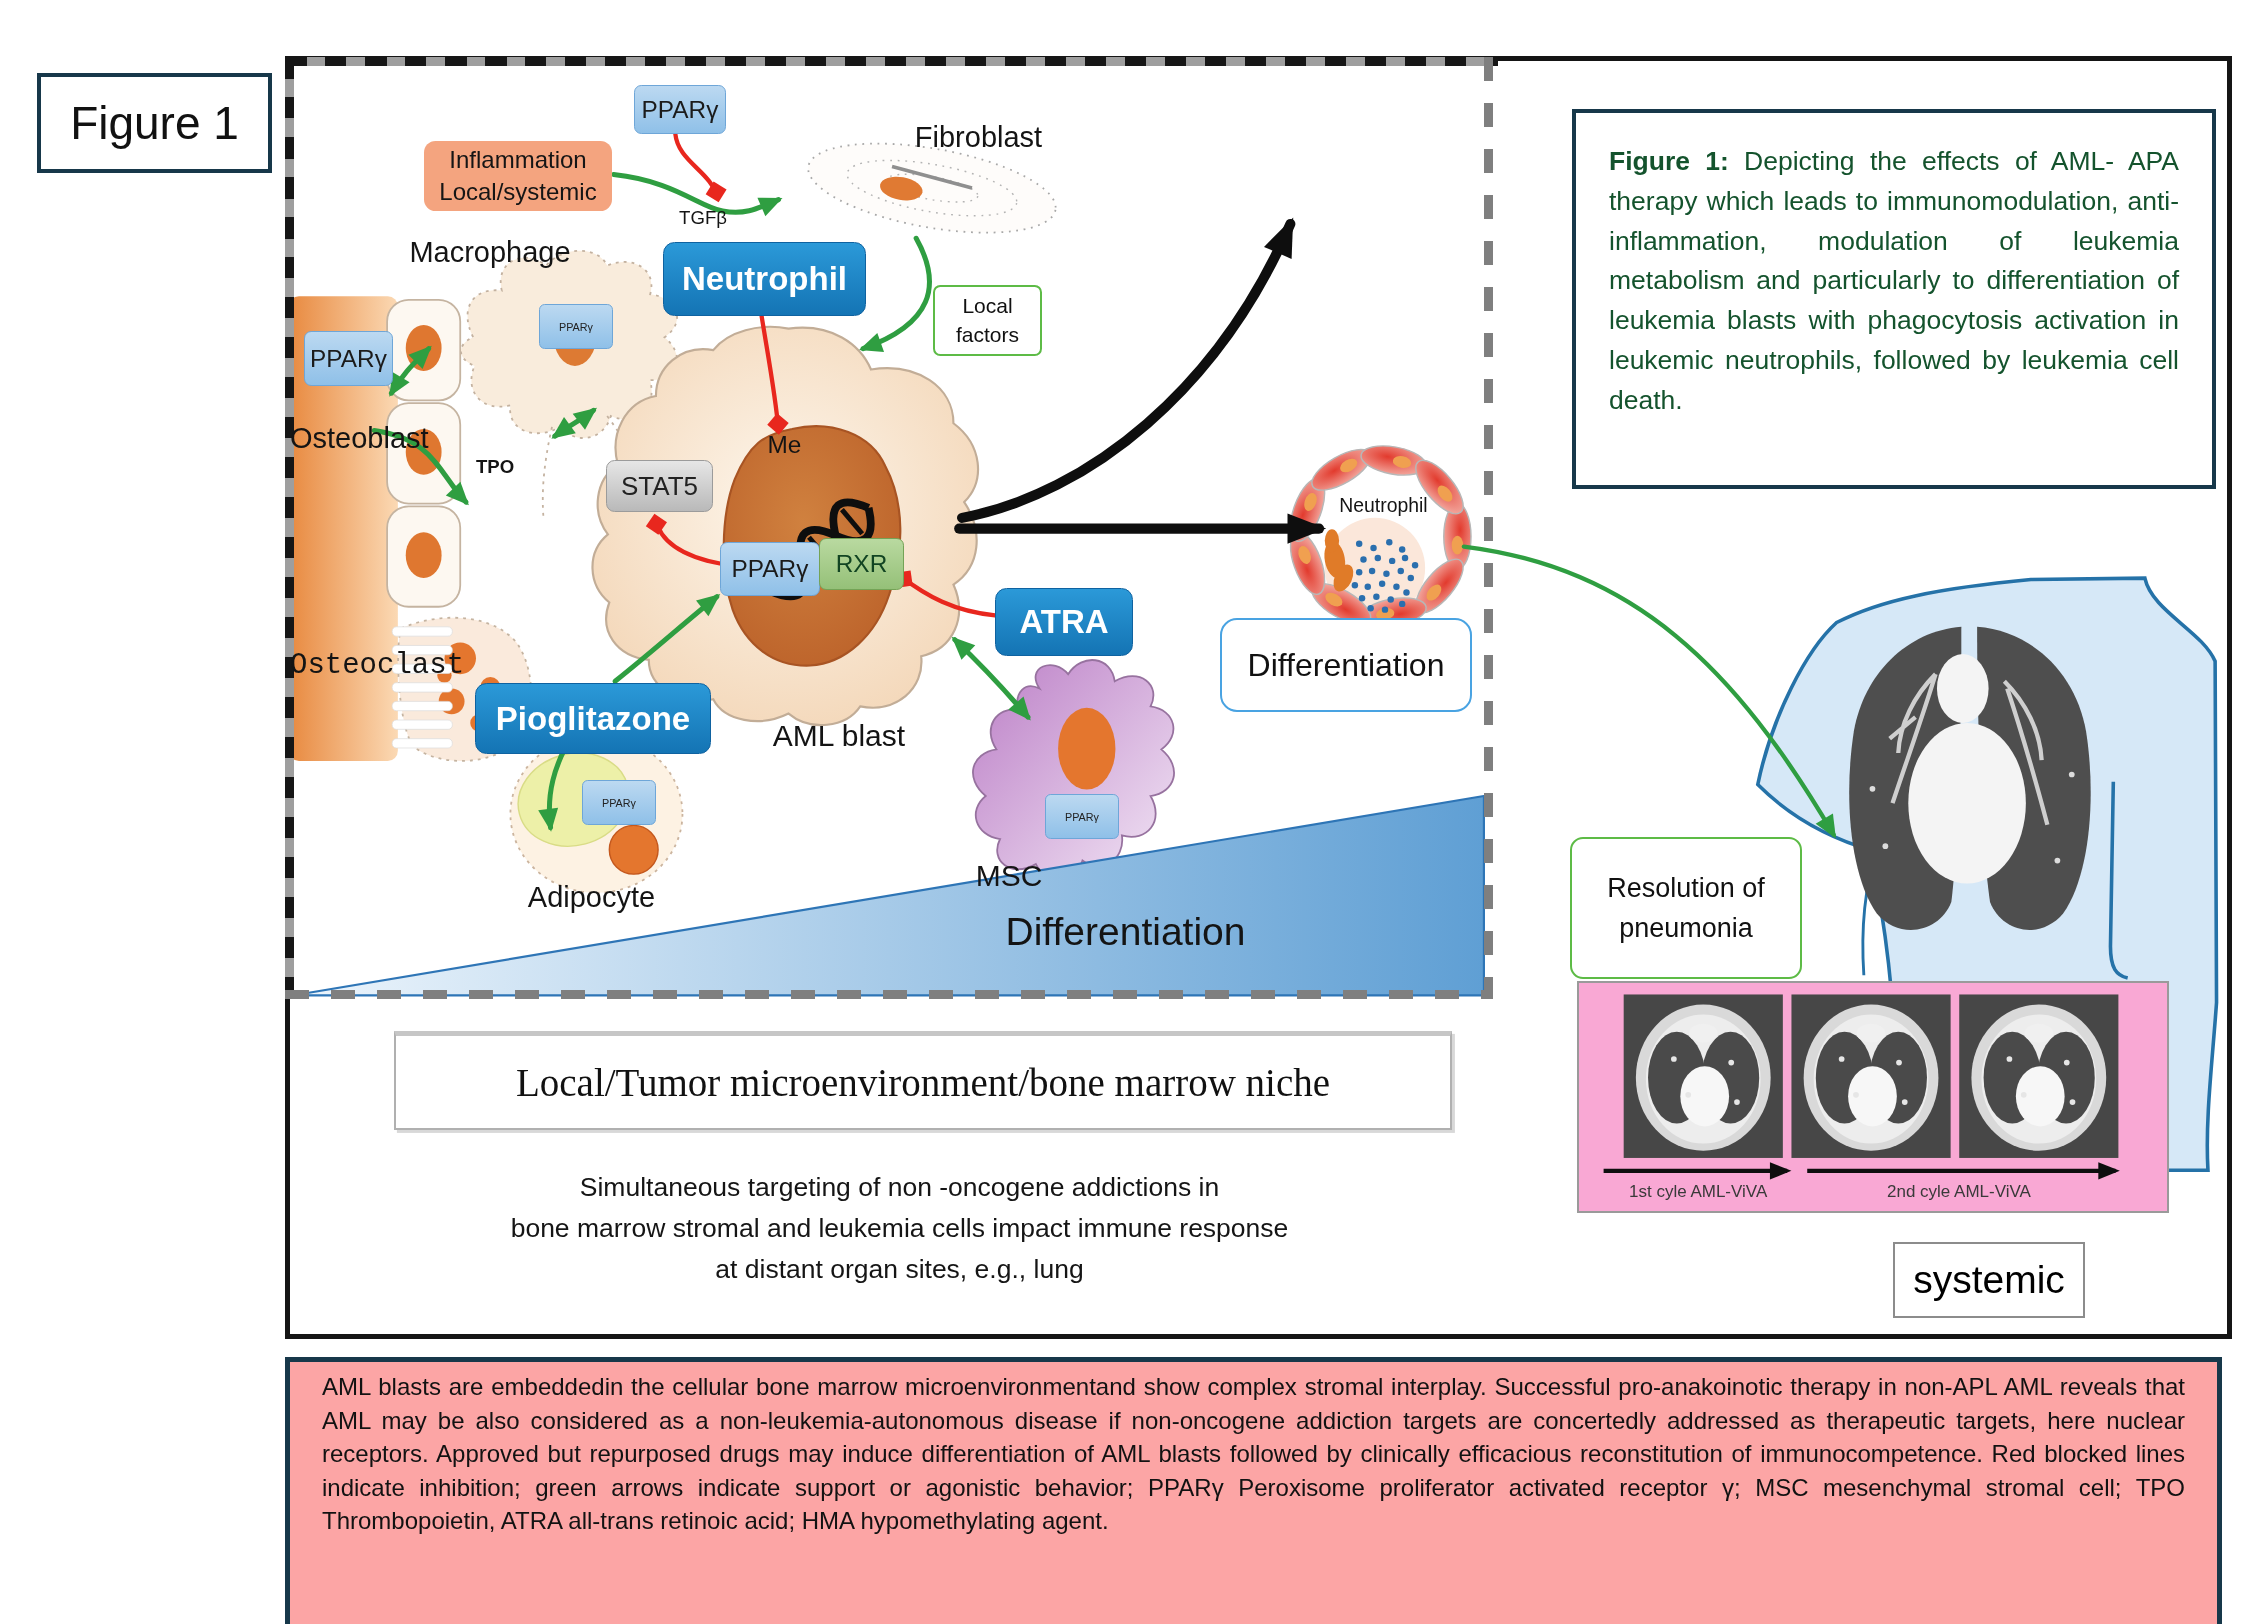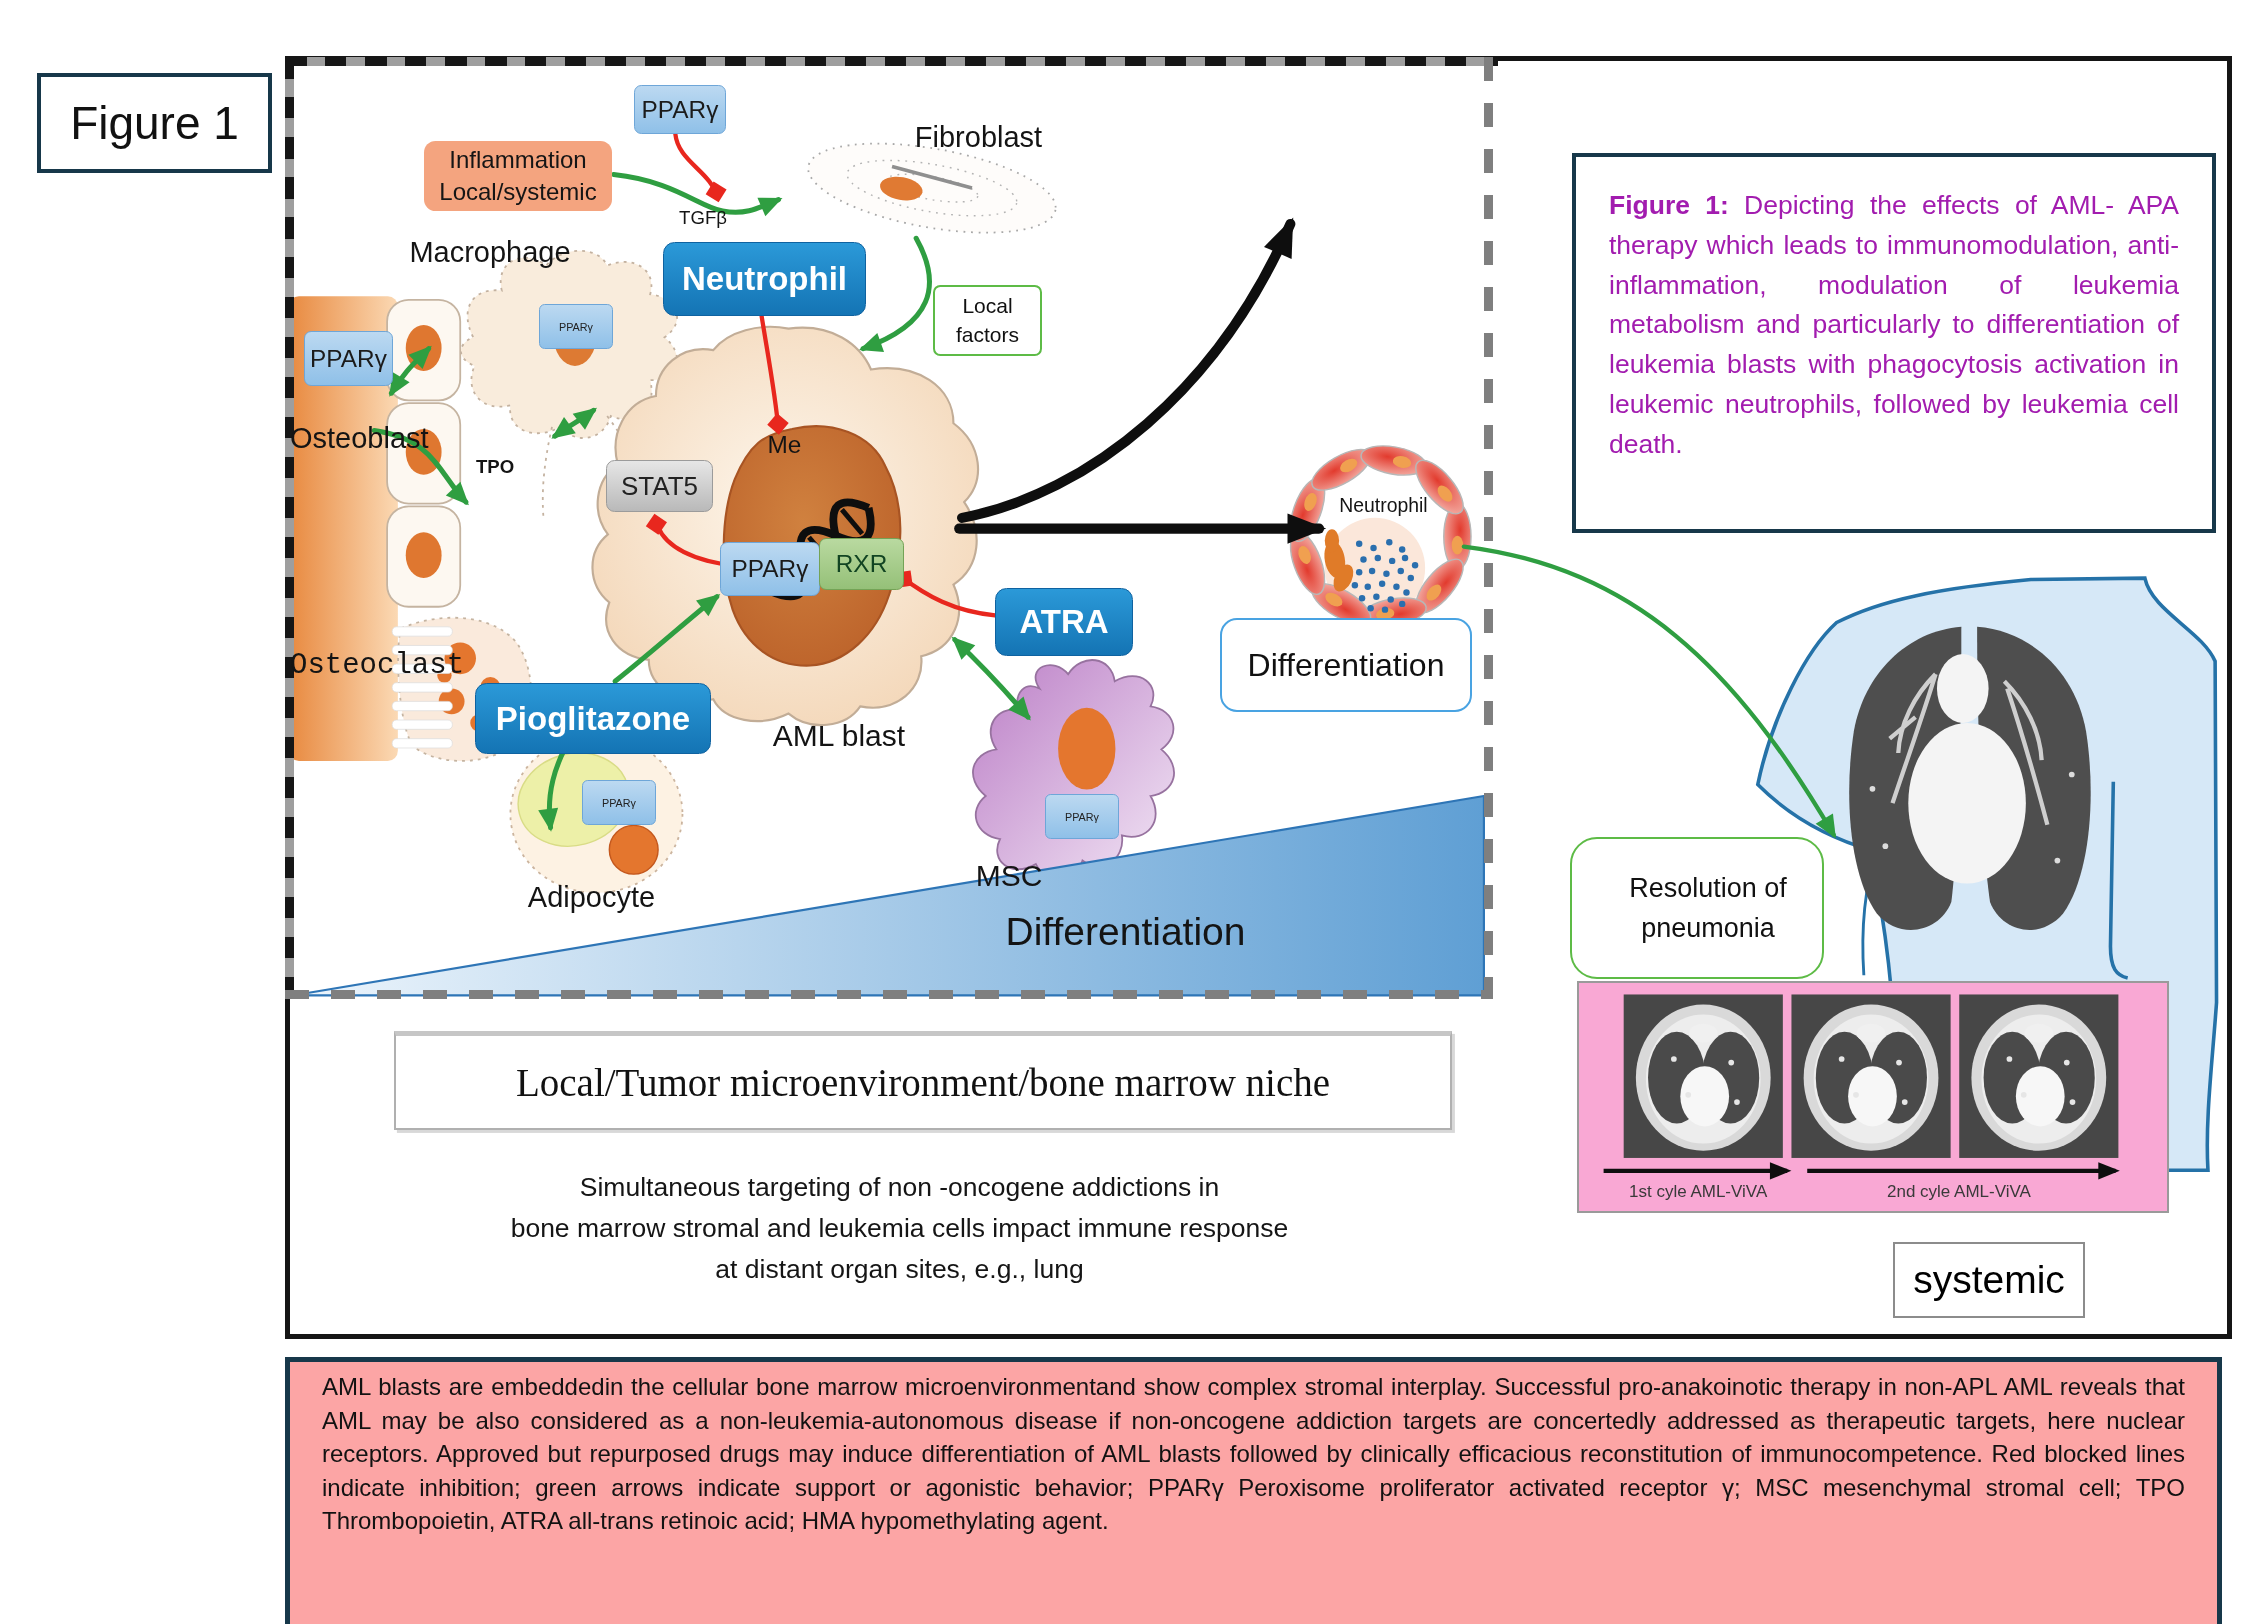--- a/index.html
+++ b/index.html
@@ -28,25 +28,25 @@
         color:#ffffff;font-weight:bold;z-index:5;}
   .ppar{background:linear-gradient(#bcd9f1,#8fc0e8);border:1.4px solid #6ea6d8;border-radius:7.2px;
         color:#1b1b1b;z-index:5;}
   .ppar-mini{background:linear-gradient(#bcd9f1,#8fc0e8);border:1.4px solid #6ea6d8;border-radius:5.7px;
         color:#222;font-size:10.8px;z-index:6;}
   .rxr{background:linear-gradient(#b9d9a0,#95c078);border:1.4px solid #74a356;border-radius:7.2px;color:#142;z-index:6;}
   .stat5{background:linear-gradient(#e6e6e6,#b9b9b9);border:1.4px solid #9b9b9b;border-radius:8.6px;color:#222;z-index:5;}
   .salmon{background:#f4a47f;border-radius:11.5px;color:#151515;z-index:5;}
   .outcome{background:#ffffff;border:2.9px solid #49a3e2;border-radius:17px;color:#111;z-index:5;}
   .greenbox{background:#ffffff;border:2.2px solid #5dbb46;border-radius:7.2px;color:#111;z-index:5;}
-  .greenbox-round{background:#ffffff;border:2.9px solid #5dbb46;border-radius:27px;color:#111;z-index:5;padding-left:22px;}
+  .greenbox-round{background:#ffffff;border:2.9px solid #5dbb46;border-radius:13px;color:#111;z-index:5;}
   .graybox{background:#ffffff;border:2.2px solid #a9a9a9;color:#111;z-index:5;}
   .caption-box{left:1572px;top:109px;width:644px;height:380px;border:4.3px solid #17384a;background:#fff;
-               box-sizing:border-box;padding:29px 33px;font-size:26.5px;line-height:1.5;color:#a21caf;
-               text-align:justify;z-index:5;margin-top:44px;}
+               box-sizing:border-box;padding:29px 33px;font-size:26.5px;line-height:1.5;color:#14532d;
+               text-align:justify;z-index:5;}
   .caption-box b{font-weight:bold;}
   .bottom-caption{left:285px;top:1357px;width:1937px;height:316px;border:5px solid #17384a;background:#fca5a5;
                box-sizing:border-box;padding:8px 32px;font-size:24px;line-height:1.4;color:#121212;
                text-align:justify;z-index:5;overflow:hidden;}
   .ct-panel{left:1577px;top:981px;width:564px;height:228px;background:#f9a8d4;border:2.9px solid #9a9a9a;z-index:6;padding-left:24px;}
   .ct-lab{position:absolute;font-size:17px;color:#3a3a3a;z-index:7;white-space:nowrap;}
   .sys{left:1893px;top:1242px;width:188px;height:72px;border:2.2px solid #8c8c8c;background:#fff;font-size:39px;z-index:6;}
   .niche{left:394px;top:1031px;width:1054px;height:92px;border:2.2px solid #b0b0b0;border-top:5.7px solid #c6c6c6;
          background:#fff;font-size:39px;z-index:5;box-shadow:2.9px 2.9px 0 #d8d8d8;font-family:Liberation Serif, serif;}
   .sim{left:401px;top:1167px;width:997px;z-index:5;font-size:26.5px;line-height:1.55;text-align:center;color:#151515;}

